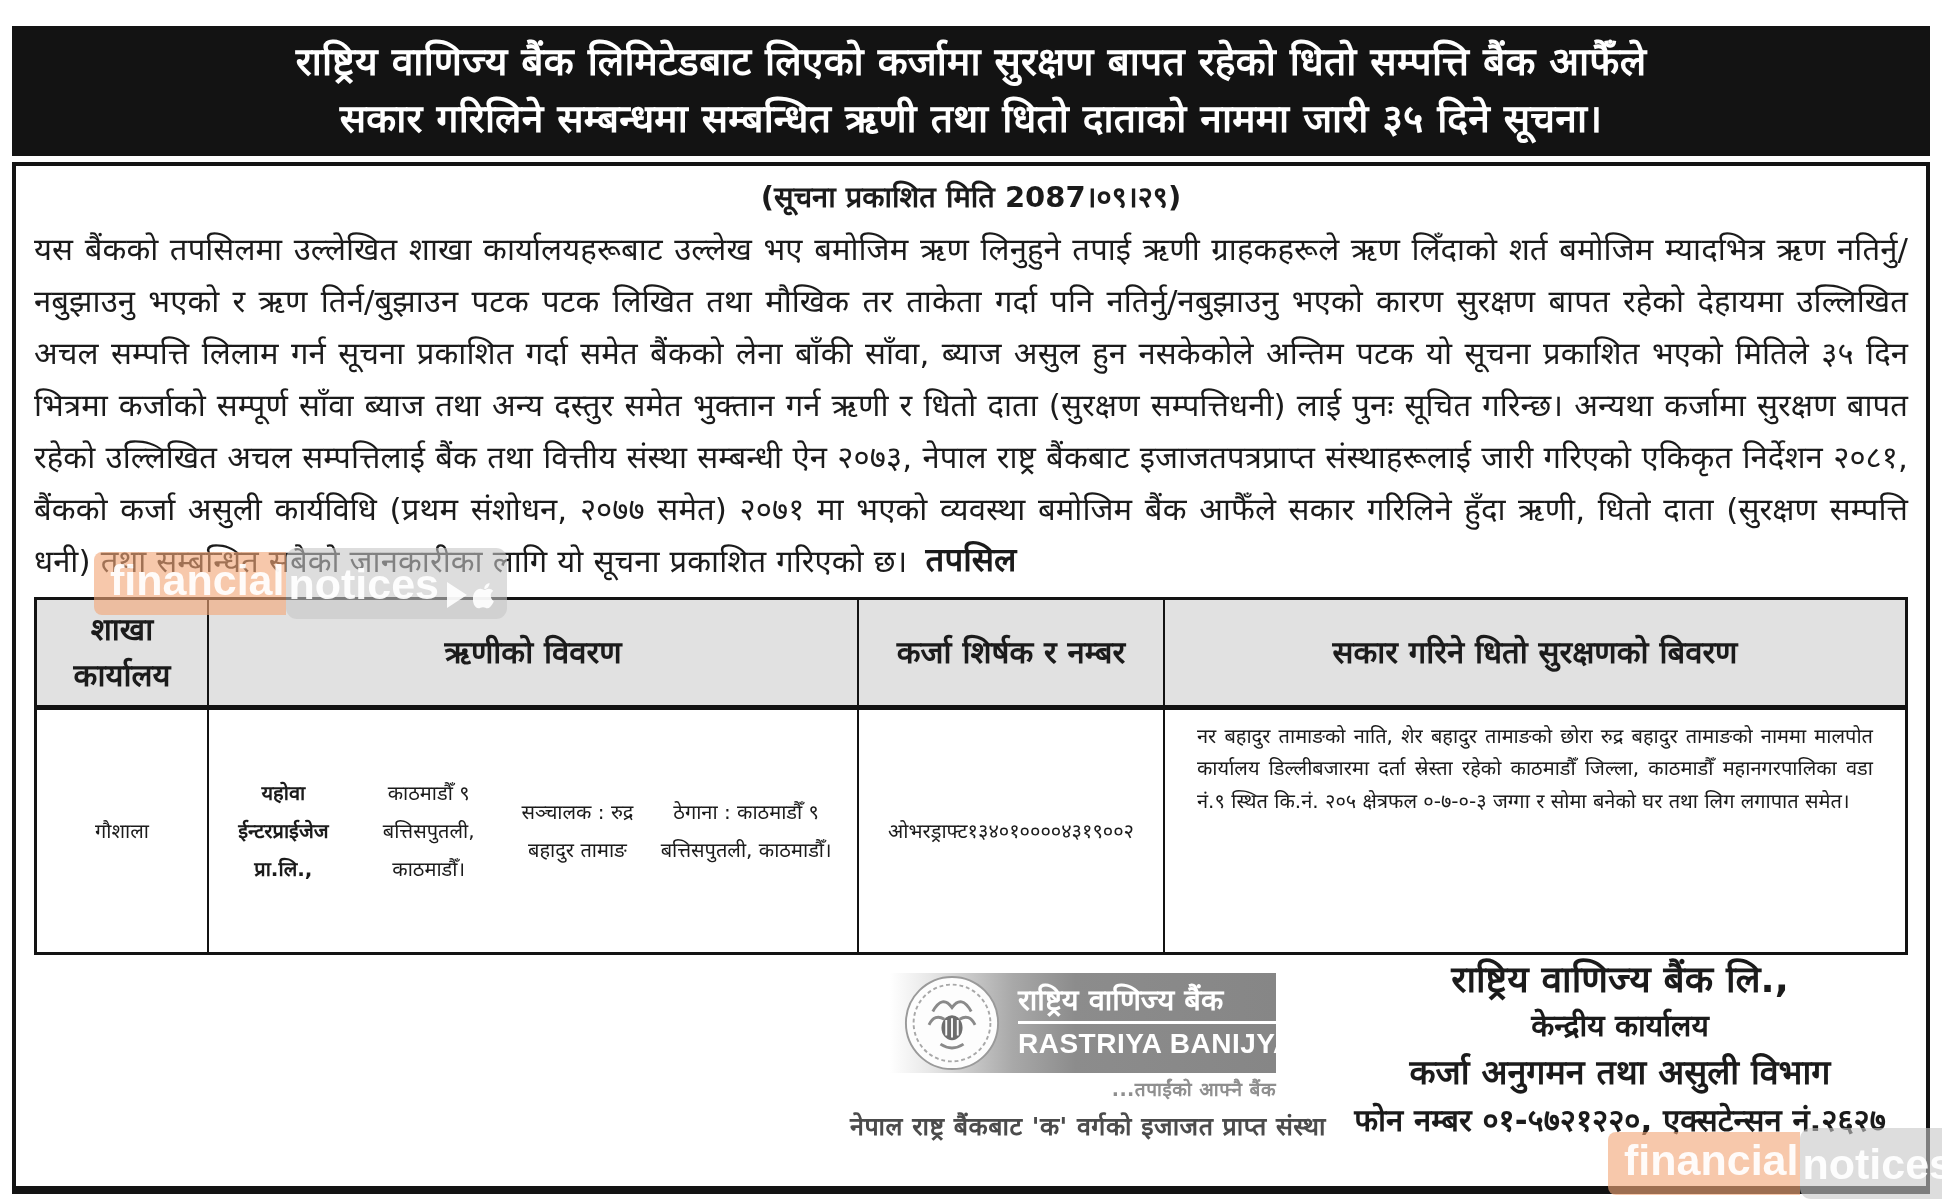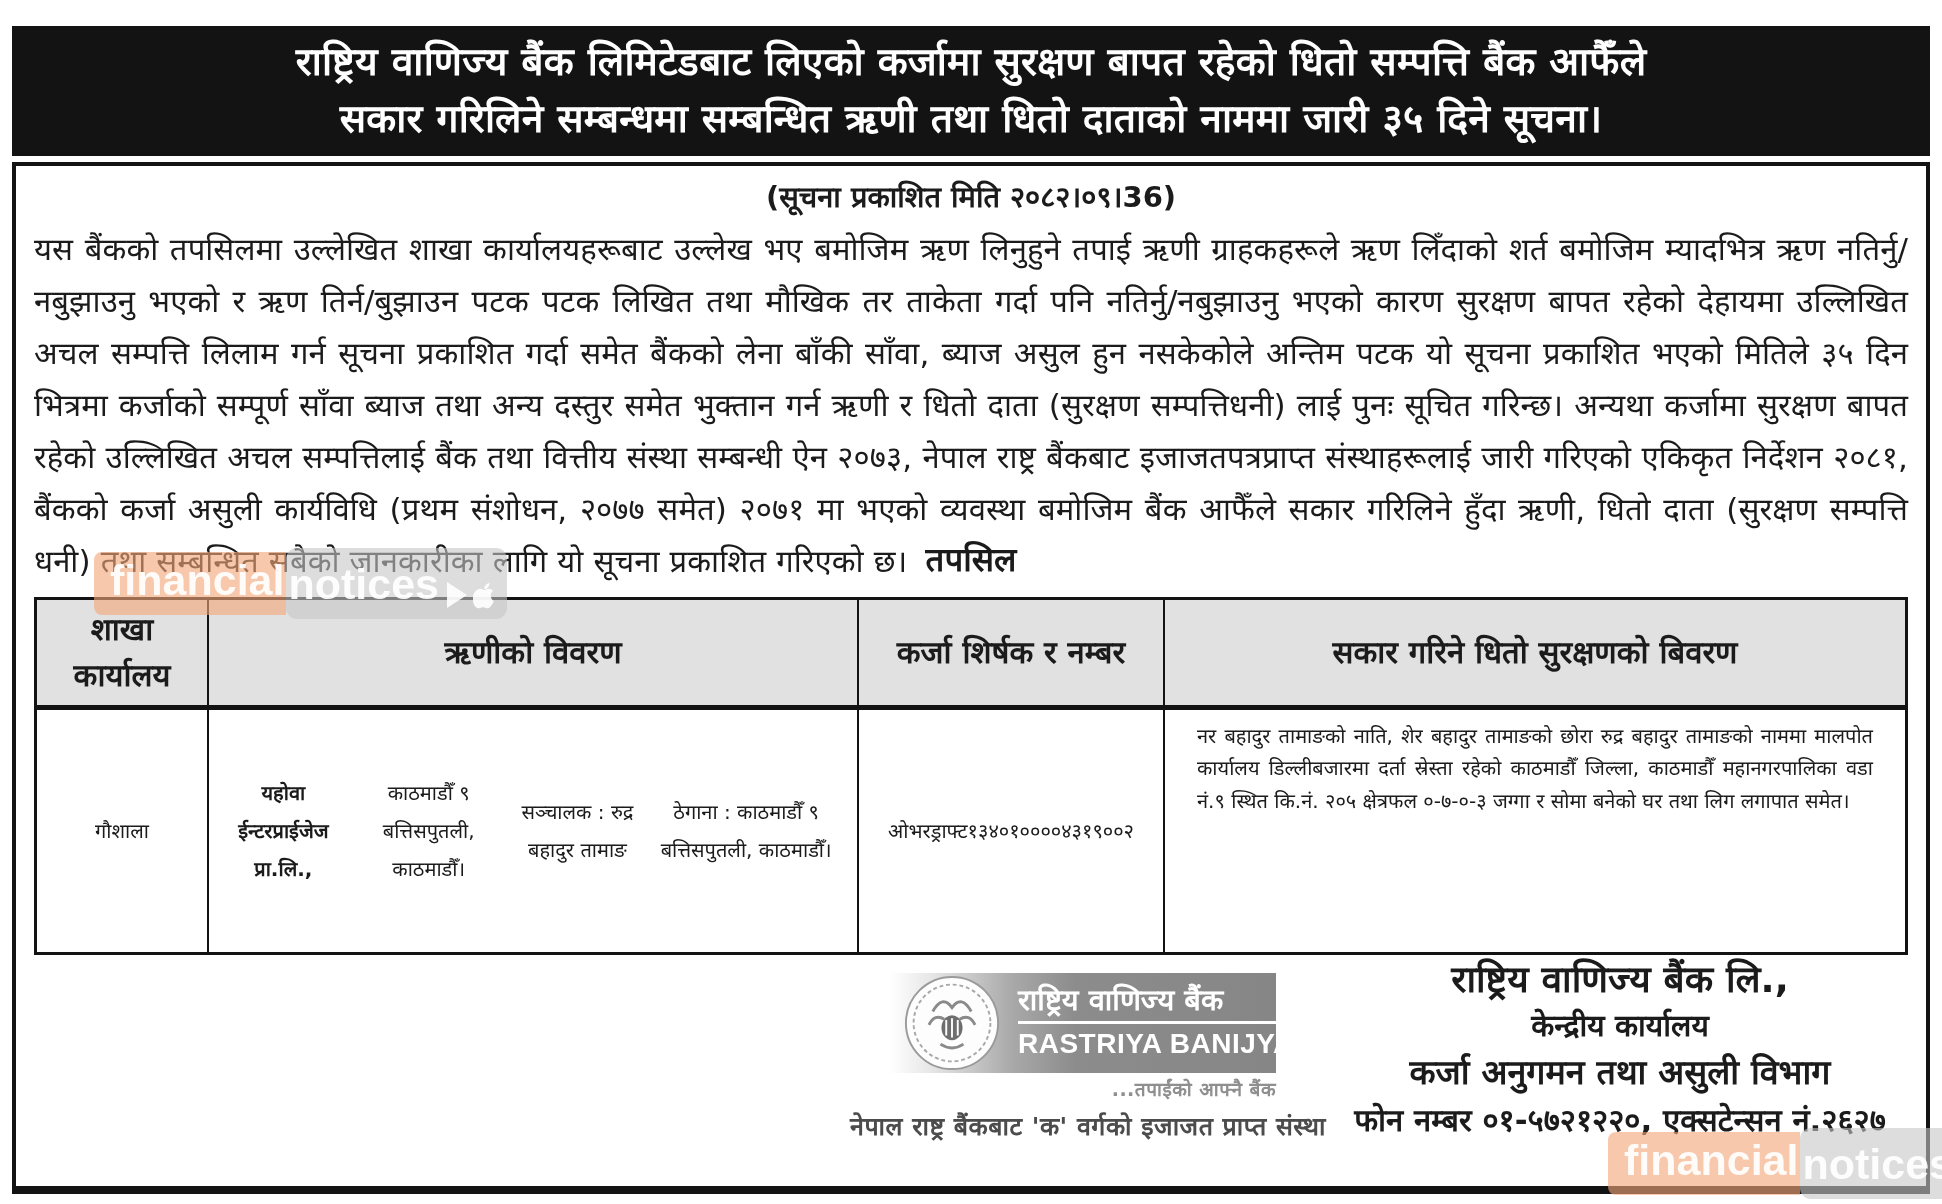--- a/index.html
+++ b/index.html
@@ -129,21 +129,21 @@
 <body>
 
 <div class="page">
 
   <div class="banner">
     <div class="bline">राष्ट्रिय वाणिज्य बैंक लिमिटेडबाट लिएको कर्जामा सुरक्षण बापत रहेको धितो सम्पत्ति बैंक आफैँले</div>
     <div class="bline">सकार गरिलिने सम्बन्धमा सम्बन्धित ऋणी तथा धितो दाताको नाममा जारी ३५ दिने सूचना।</div>
   </div>
 
   <div class="bodybox">
-    <div class="dateline">(सूचना प्रकाशित मिति २०८२।०९।36)</div>
+    <div class="dateline">(सूचना प्रकाशित मिति 2087।०९।२९)</div>
     <div class="bodytext">यस बैंकको तपसिलमा उल्लेखित शाखा कार्यालयहरूबाट उल्लेख भए बमोजिम ऋण लिनुहुने तपाई ऋणी ग्राहकहरूले ऋण लिँदाको शर्त बमोजिम म्यादभित्र ऋण नतिर्नु/नबुझाउनु भएको र ऋण तिर्न/बुझाउन पटक पटक लिखित तथा मौखिक तर ताकेता गर्दा पनि नतिर्नु/नबुझाउनु भएको कारण सुरक्षण बापत रहेको देहायमा उल्लिखित अचल सम्पत्ति लिलाम गर्न सूचना प्रकाशित गर्दा समेत बैंकको लेना बाँकी साँवा, ब्याज असुल हुन नसकेकोले अन्तिम पटक यो सूचना प्रकाशित भएको मितिले ३५ दिन भित्रमा कर्जाको सम्पूर्ण साँवा ब्याज तथा अन्य दस्तुर समेत भुक्तान गर्न ऋणी र धितो दाता (सुरक्षण सम्पत्तिधनी) लाई पुनः सूचित गरिन्छ। अन्यथा कर्जामा सुरक्षण बापत रहेको उल्लिखित अचल सम्पत्तिलाई बैंक तथा वित्तीय संस्था सम्बन्धी ऐन २०७३, नेपाल राष्ट्र बैंकबाट इजाजतपत्रप्राप्त संस्थाहरूलाई जारी गरिएको एकिकृत निर्देशन २०८१, बैंकको कर्जा असुली कार्यविधि (प्रथम संशोधन, २०७७ समेत) २०७१ मा भएको व्यवस्था बमोजिम बैंक आफैँले सकार गरिलिने हुँदा ऋणी, धितो दाता (सुरक्षण सम्पत्ति धनी) तथा सम्बन्धित सबैको जानकारीका लागि यो सूचना प्रकाशित गरिएको छ।</div>
     <div class="schedule">तपसिल</div>
 
     <div class="tbl">
       <div class="cell hcell">शाखा कार्यालय</div>
       <div class="cell hcell">ऋणीको विवरण</div>
       <div class="cell hcell">कर्जा शिर्षक र नम्बर</div>
       <div class="cell hcell last">सकार गरिने धितो सुरक्षणको बिवरण</div>
 
       <div class="cell dcell">

